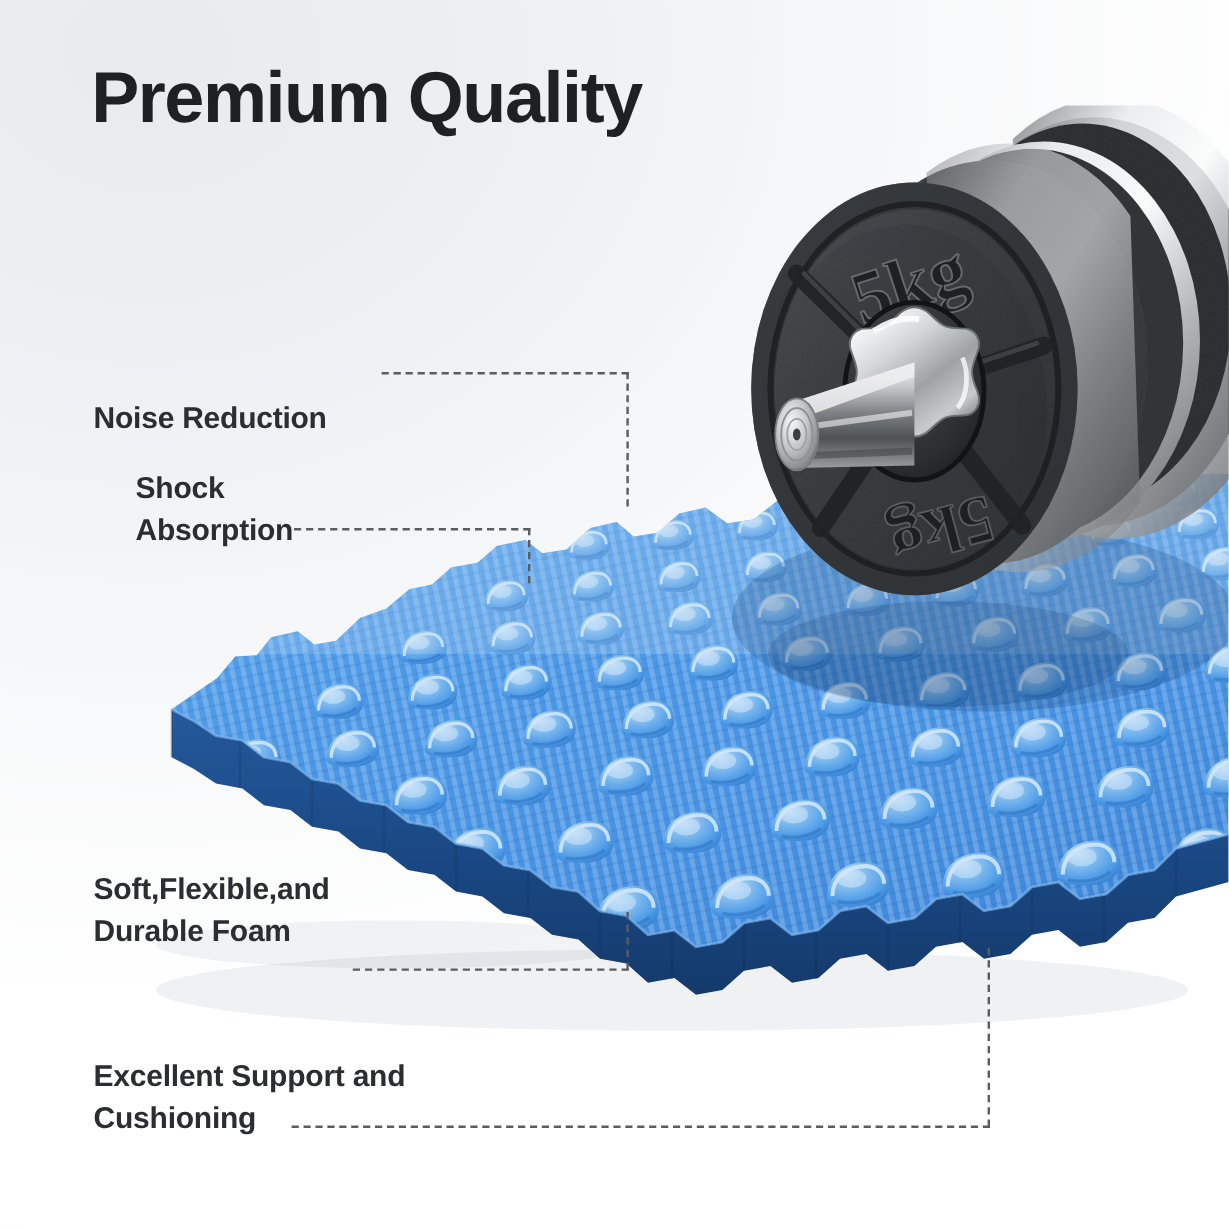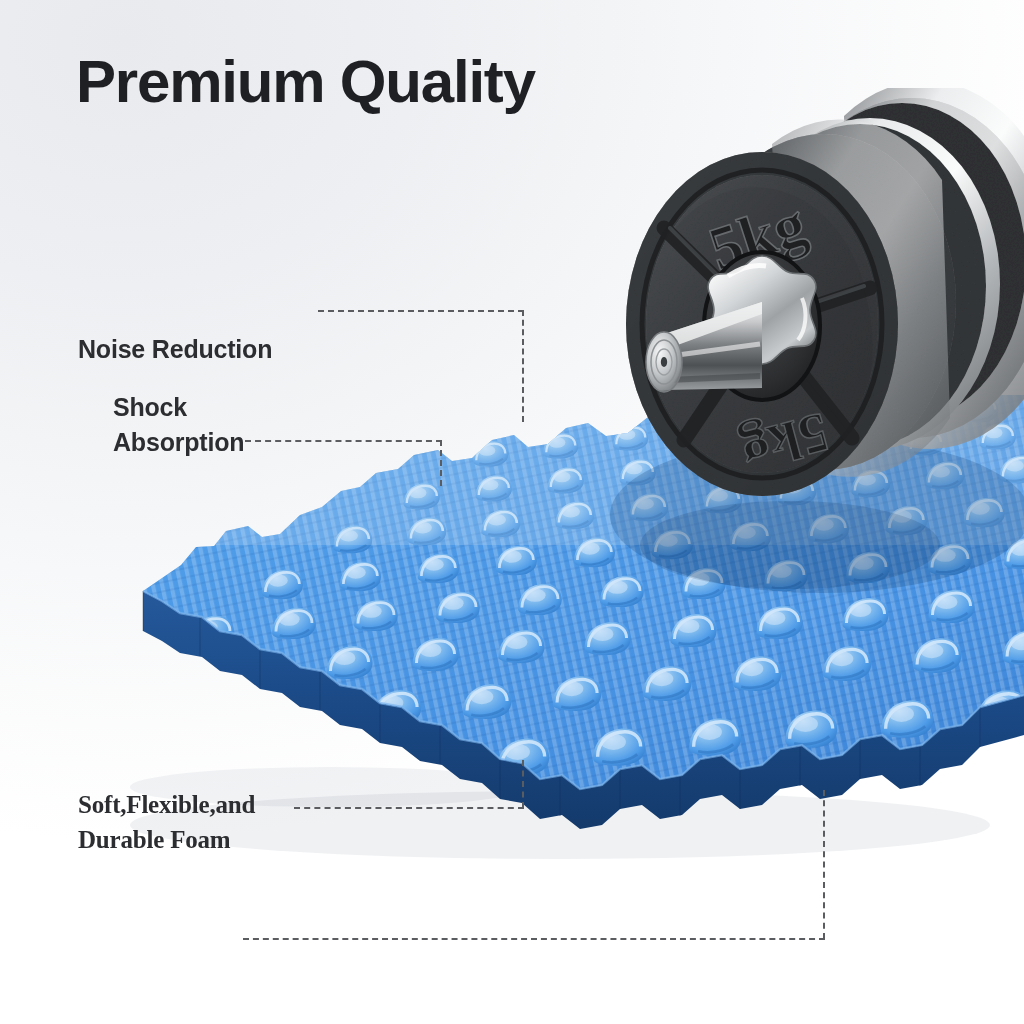--- a/index.html
+++ b/index.html
@@ -25,21 +25,21 @@
   }
 
   
   .feature-label{
     position:absolute;
     font-size:25px;font-weight:700;color:#2c2d30;
     line-height:1.38;letter-spacing:-0.2px;white-space:pre-line;
   }
   #lbl-noise{left:78px;top:295px;margin-top:37px;}
   #lbl-shock{left:68px;top:390px;margin-left:45px;}
-  #lbl-soft{left:78px;top:788px;font-family:Liberation Serif, serif;}
+  #lbl-soft{left:78px;top:724px;}
   #lbl-support{left:78px;top:880px;}
 
   
   .leader{position:absolute;}
   .leader.h{
     border-top:2px dashed #5a5c60;height:0;
   }
   .leader.v{
     border-left:2px dashed #5a5c60;width:0;
   }
@@ -427,14 +427,16 @@
   <div class="leader v" id="ln-support-v"></div>
 
   <div class="feature-label" id="lbl-noise">Noise Reduction</div>
 
   <div class="feature-label" id="lbl-shock">Shock
 Absorption</div>
 
   <div class="feature-label" id="lbl-soft">Soft,Flexible,and
 Durable Foam</div>
 
+  <div class="feature-label" id="lbl-support">Excellent Support and
+Cushioning</div>
 
 </div>
 
 </body></html>

